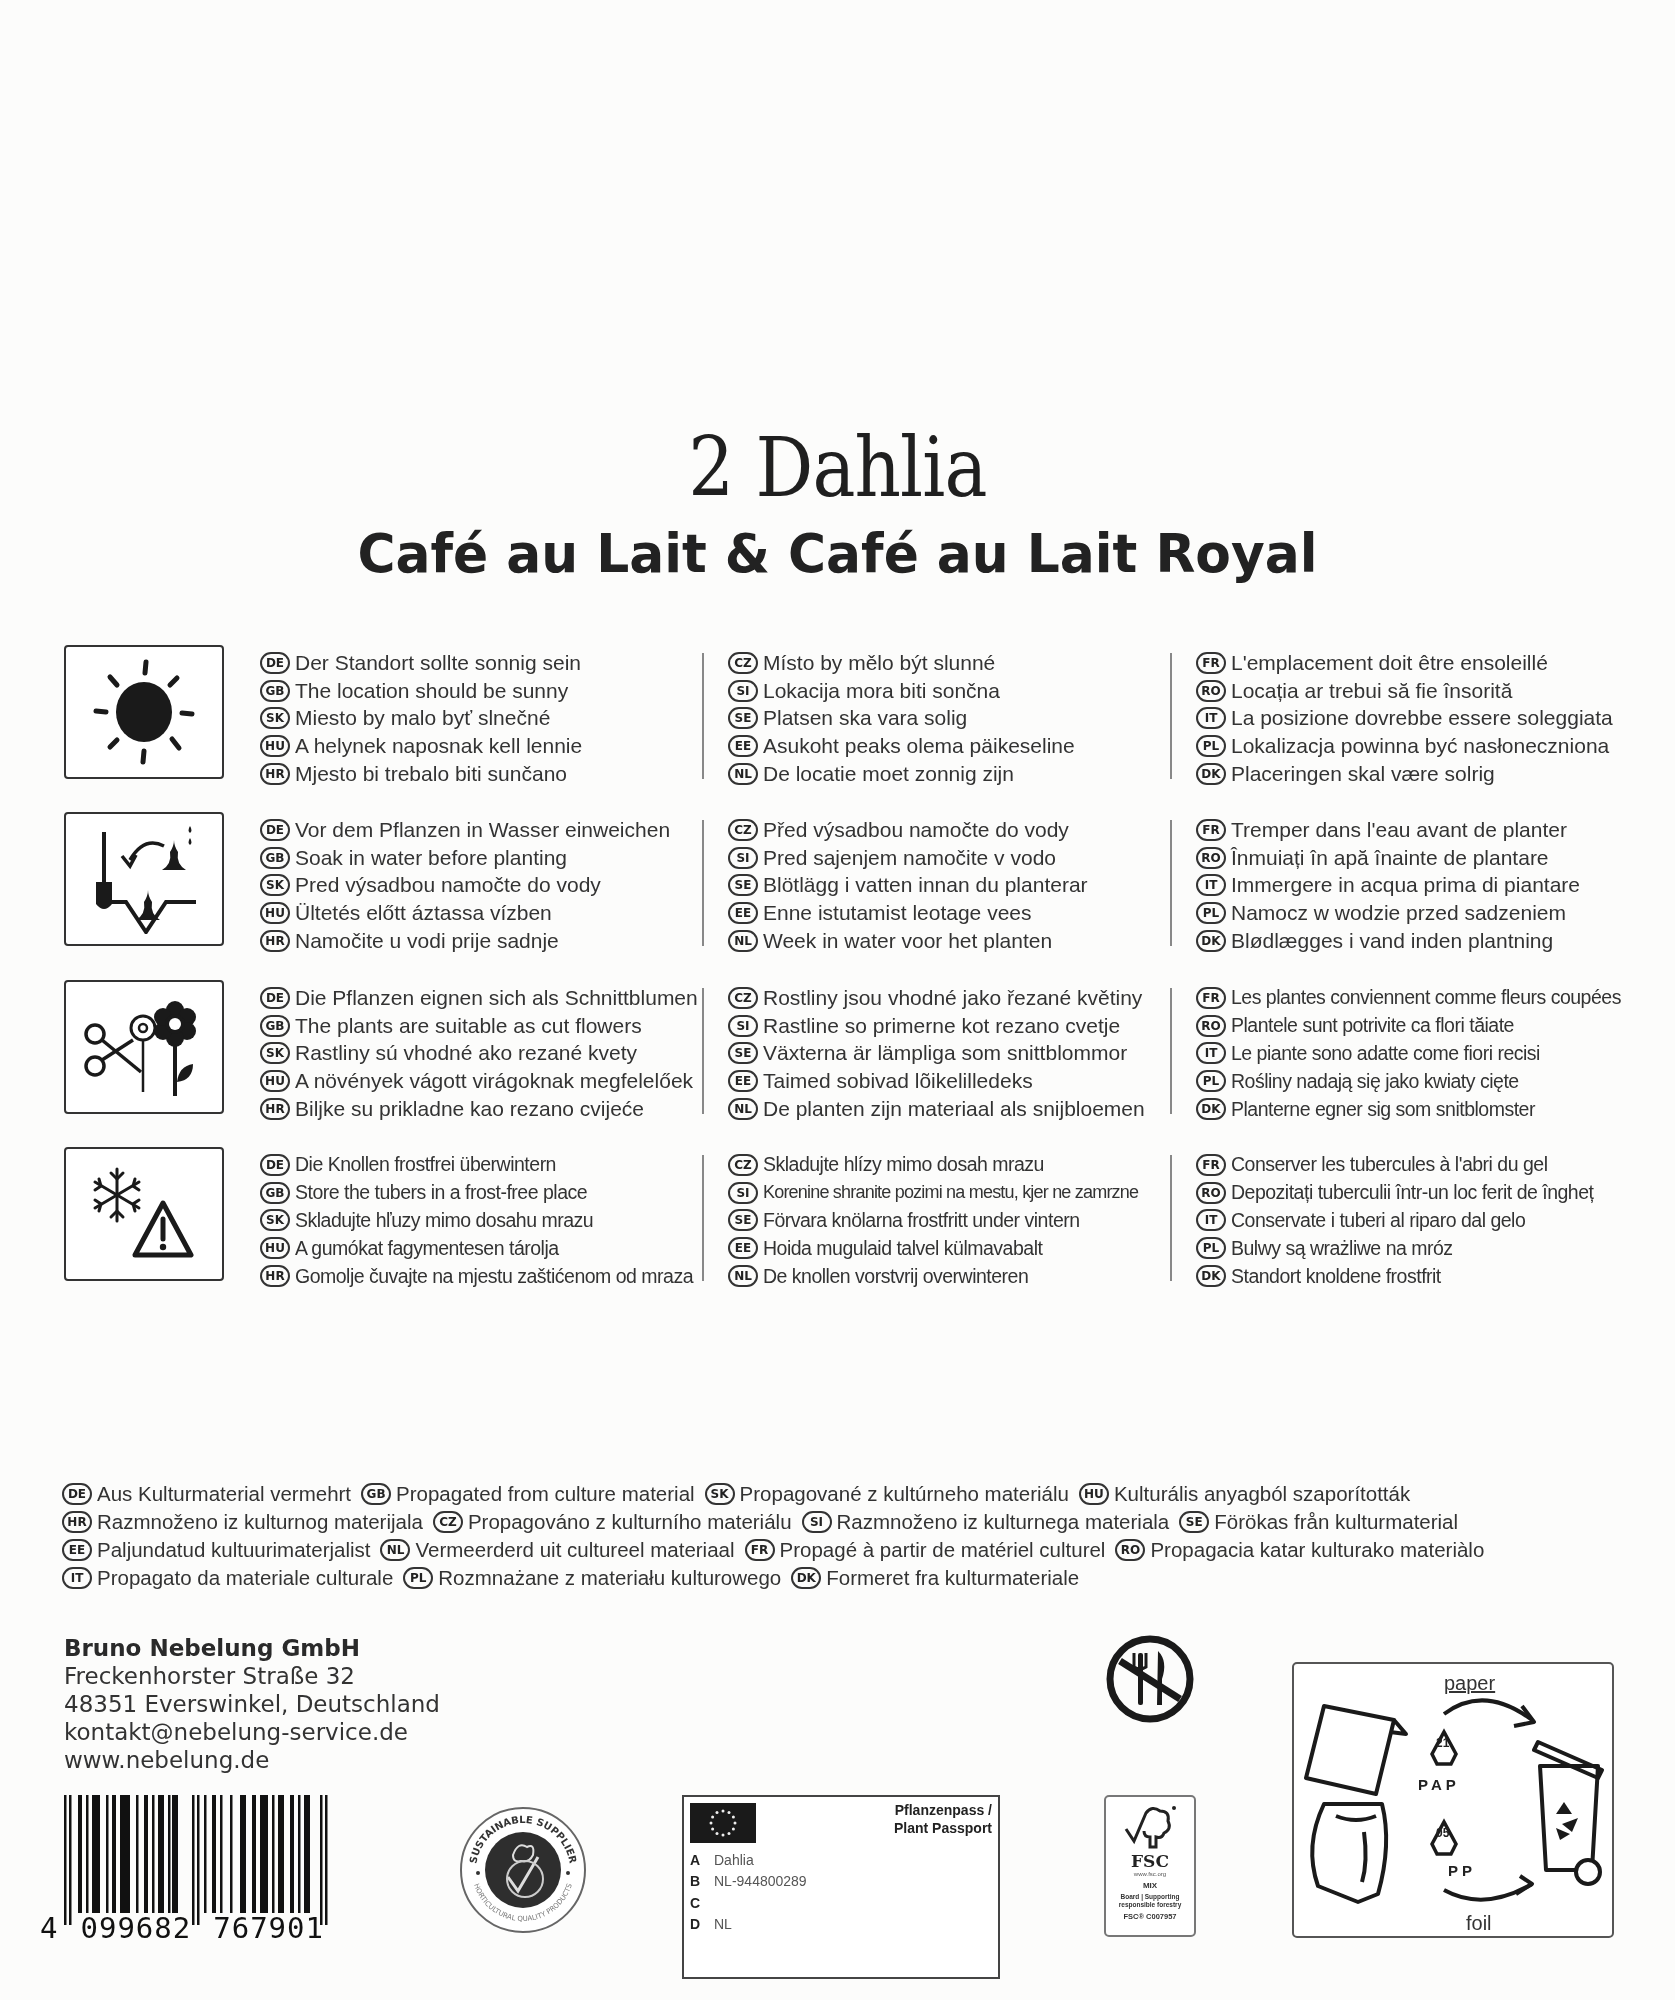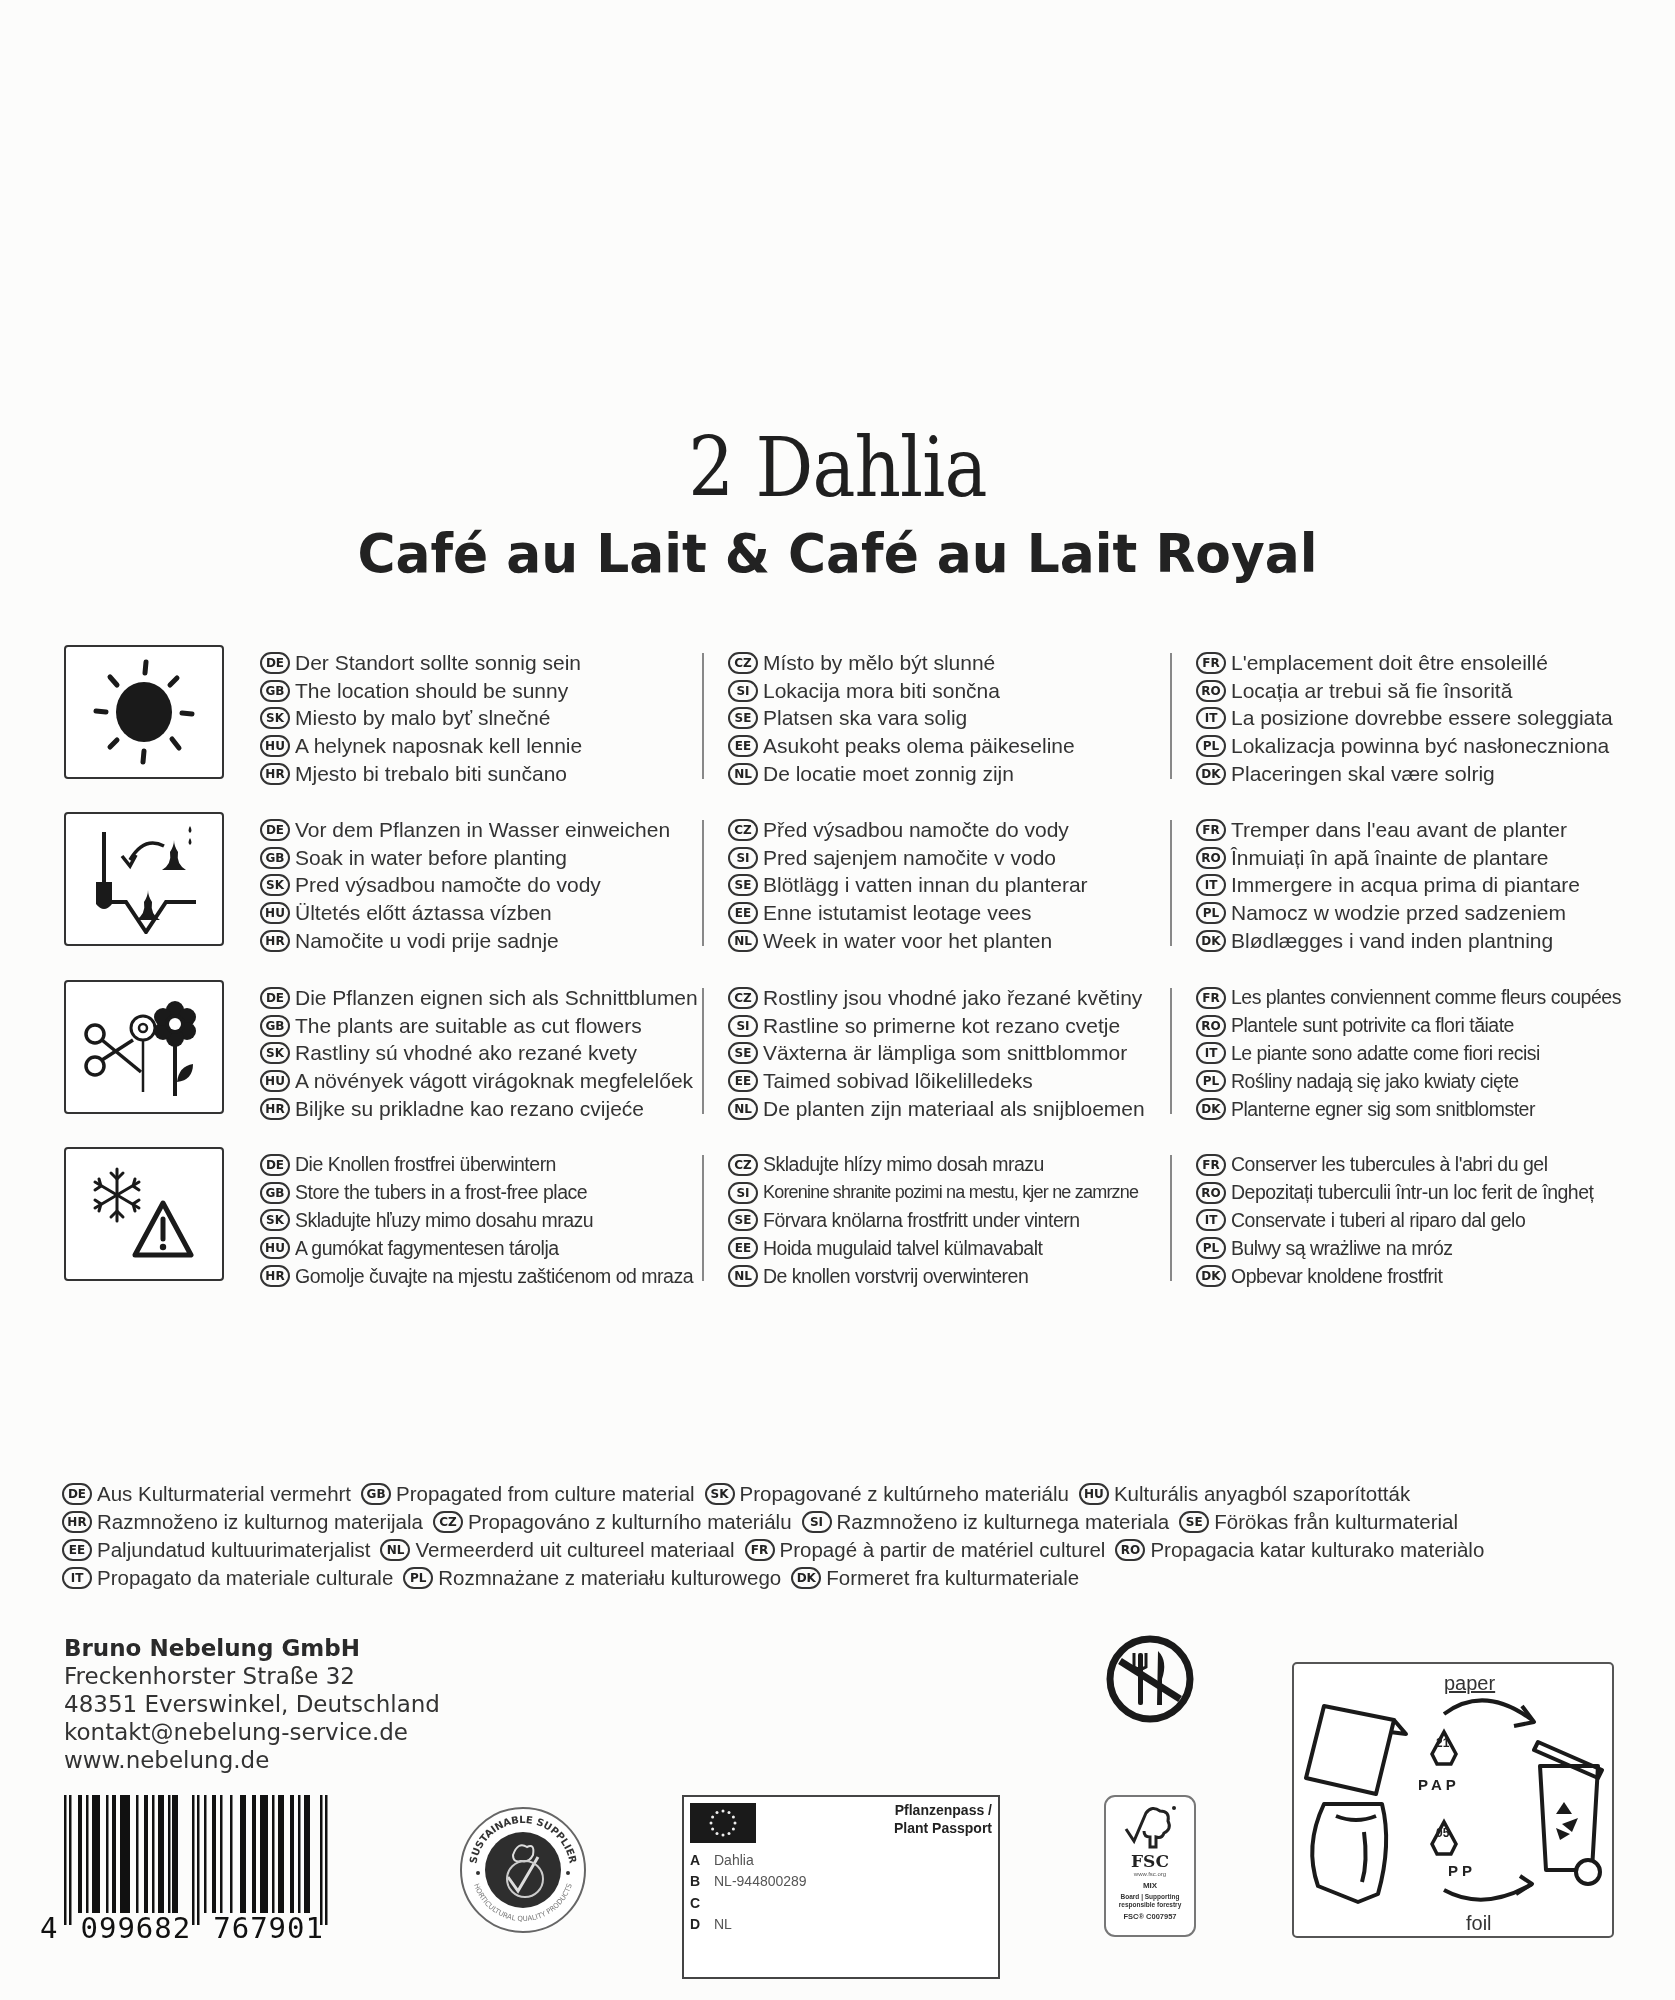--- a/index.html
+++ b/index.html
@@ -101,21 +101,21 @@
     position: absolute; right: 6px; top: 4px; text-align: right;
     font-size: 14px; font-weight: 700; line-height: 18px; color: #222;
   }
   .pp-rows { position: absolute; left: 6px; top: 52px; }
   .pp-row { display: flex; height: 21.5px; font-size: 14px; align-items: center; }
   .pp-row .k { width: 24px; font-weight: 700; color: #222; }
   .pp-row .v { color: #555; }
   .nofood { position: absolute; left: 1104px; top: 1633px; width: 92px; height: 92px; }
   .fsc {
     position: absolute; left: 1104px; top: 1795px; width: 92px; height: 142px;
-    border: 2px solid #777; border-radius: 11px; box-sizing: border-box; background: #fff;
+    border: 2px solid #777; border-radius: 5px; box-sizing: border-box; background: #fff;
     text-align: center;
   }
   .fsc .fsc-name { font-family: "DejaVu Serif", serif; font-size: 17px; font-weight: 700; margin-top: 0px; color: #222; line-height: 17px; }
   .fsc .tiny { font-size: 6px; color: #555; line-height: 8px; }
   .fsc .mix { font-size: 8px; font-weight: 700; color: #333; margin-top: 3px; }
   .fsc .desc { font-size: 6.5px; font-weight: 700; color: #333; line-height: 8px; margin-top: 3px; }
   .fsc .code { font-size: 7.5px; font-weight: 700; color: #333; margin-top: 3px; }
   .recycle {
     position: absolute; left: 1292px; top: 1662px; width: 322px; height: 276px;
     border: 2.5px solid #555; border-radius: 5px; box-sizing: border-box; background: #fff;
@@ -471,21 +471,21 @@
     <div class="line">
         <span class="cc">IT</span>
         <span>Conservate i tuberi al riparo dal gelo</span>
       </div>
     <div class="line">
         <span class="cc">PL</span>
         <span>Bulwy są wrażliwe na mróz</span>
       </div>
     <div class="line">
         <span class="cc">DK</span>
-        <span>Opbevar knoldene frostfrit</span>
+        <span>Standort knoldene frostfrit</span>
       </div>
   </div>
 </div>
 
 <div class="propagated">
   <div class="prow">
     <span class="pitem">
         <span class="cc">DE</span>
         <span>Aus Kulturmaterial vermehrt</span>
       </span>

